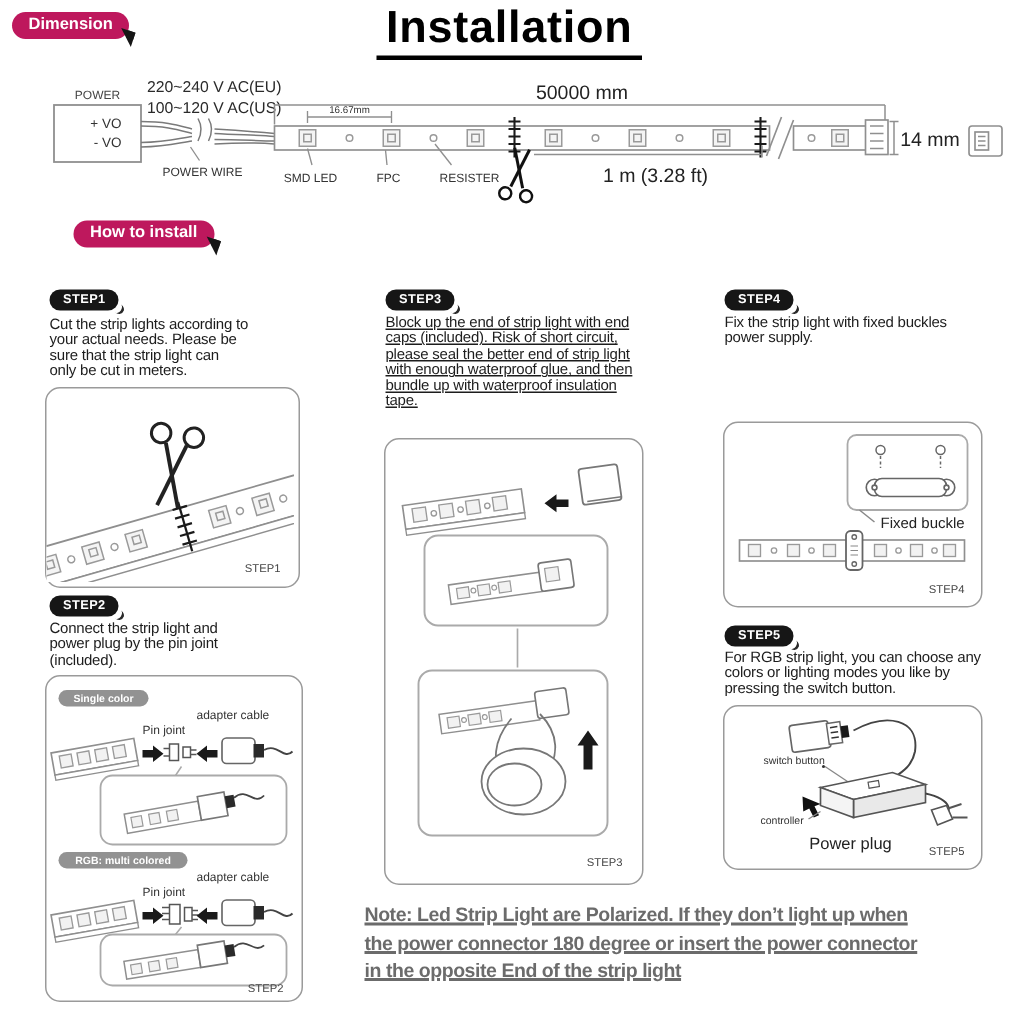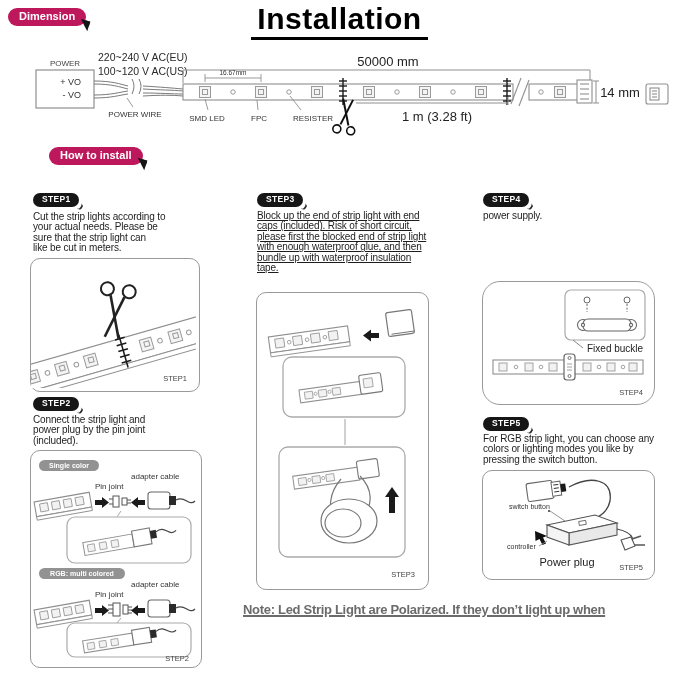--- a/index.html
+++ b/index.html
@@ -195,21 +195,21 @@
   <text x="313" y="73" text-anchor="middle" font-size="8" fill="#333">RESISTER</text>
 </svg>
 
 <span class="bubble" style="left:8px;top:147px;margin-left:41px;">How to install</span>
 
 <span class="step-badge" style="left:33px;top:193px;">STEP1</span>
 <div class="abs step-text" style="left:33px;top:212px;width:150px;">
   <div>Cut the strip lights according to</div>
   <div>your actual needs. Please be</div>
   <div>sure that the strip light can</div>
-  <div>like be cut in meters.</div>
+  <div>only be cut in meters.</div>
 </div>
 <div class="fig-box" style="left:30px;top:258px;width:168px;height:132px;">
 <svg width="165" height="129" viewBox="0 0 165 129">
   <g transform="rotate(-16 82 92)">
     <rect x="-16" y="82" width="200" height="26" fill="#fff" stroke="#8f8f8f" stroke-width="1.2"></rect>
     <rect x="-16" y="108" width="200" height="5" fill="#fff" stroke="#8f8f8f" stroke-width="1"></rect>
     <g stroke="#9a9a9a" fill="#f4f4f4" stroke-width="1">
       <rect x="-8" y="89" width="12" height="12"></rect>
           <rect x="-4" y="92" width="5" height="5"></rect>
       <rect x="22" y="89" width="12" height="12"></rect>
@@ -343,21 +343,21 @@
     </g>
   </g>
   <text x="158" y="210" text-anchor="end" font-size="7.5" fill="#444">STEP2</text>
 </svg>
 </div>
 
 <span class="step-badge" style="left:257px;top:193px;">STEP3</span>
 <div class="abs step-text" style="left:257px;top:211px;width:172px;text-decoration:underline;">
   <div>Block up the end of strip light with end</div>
   <div>caps (included). Risk of short circuit,</div>
-  <div>please first the blocked end of strip light</div>
+  <div>please seal the better end of strip light</div>
   <div>with enough waterproof glue, and then</div>
   <div>bundle up with waterproof insulation</div>
   <div>tape.</div>
 </div>
 <div class="fig-box" style="left:256px;top:292px;width:171px;height:296px;">
 <svg width="168" height="293" viewBox="0 0 168 293">
 
   <g transform="rotate(-8 55 46)">
     <rect x="12" y="38" width="80" height="16" fill="#fff" stroke="#8f8f8f" stroke-width="1.1"></rect>
     <rect x="12" y="54" width="80" height="4" fill="#fff" stroke="#8f8f8f" stroke-width=".9"></rect>
@@ -414,23 +414,24 @@
       <ellipse cx="86" cy="230" rx="18" ry="14"></ellipse>
     </g>
     <path d="M134 220 v-16 h-4 l7 -10 7 10 h-4 v16 z" fill="#1a1a1a" transform="translate(-2 0)"></path>
   </g>
   <text x="158" y="284" text-anchor="end" font-size="7.5" fill="#444">STEP3</text>
 </svg>
 </div>
 
 <span class="step-badge" style="left:483px;top:193px;">STEP4</span>
 <div class="abs step-text" style="left:483px;top:211px;width:182px;">
+  <div>Fix the strip light with fixed buckles</div>
   <div>power supply.</div>
 </div>
-<div class="fig-box" style="left:482px;top:281px;width:171px;height:122px;border-radius:18px;">
+<div class="fig-box" style="left:482px;top:281px;width:171px;height:122px;">
 <svg width="168" height="119" viewBox="0 0 168 119">
 
   <g>
     <rect x="82" y="8" width="80" height="50" rx="6" fill="#fff" stroke="#aaa" stroke-width="1.2"></rect>
     <g stroke="#666" fill="#fff" stroke-width="1">
       <circle cx="104" cy="18" r="3"></circle>
           <path d="M104 22 v8" stroke-dasharray="2 1.6"></path>
       <circle cx="144" cy="18" r="3"></circle>
           <path d="M144 22 v8" stroke-dasharray="2 1.6"></path>
     </g>
@@ -507,13 +508,15 @@
     <polygon points="138,69 148,66 152,75 142,79" fill="#fff" stroke="#555" stroke-width="1.1"></polygon>
     <path d="M149 68 l9 -3 M152 74 l10 0" stroke="#555" stroke-width="1.4"></path>
   </g>
   <text x="84" y="95" text-anchor="middle" font-size="11" fill="#222">Power plug</text>
   <text x="160" y="99" text-anchor="end" font-size="7.5" fill="#444">STEP5</text>
 </svg>
 </div>
 
 <div class="abs note" style="left:243px;top:601px;width:436px;">
   <div>Note: Led Strip Light are Polarized. If they don’t light up when</div>
+  <div>the power connector 180 degree or insert the power connector</div>
+  <div>in the opposite End of the strip light</div>
 </div>
 
 </body></html>

